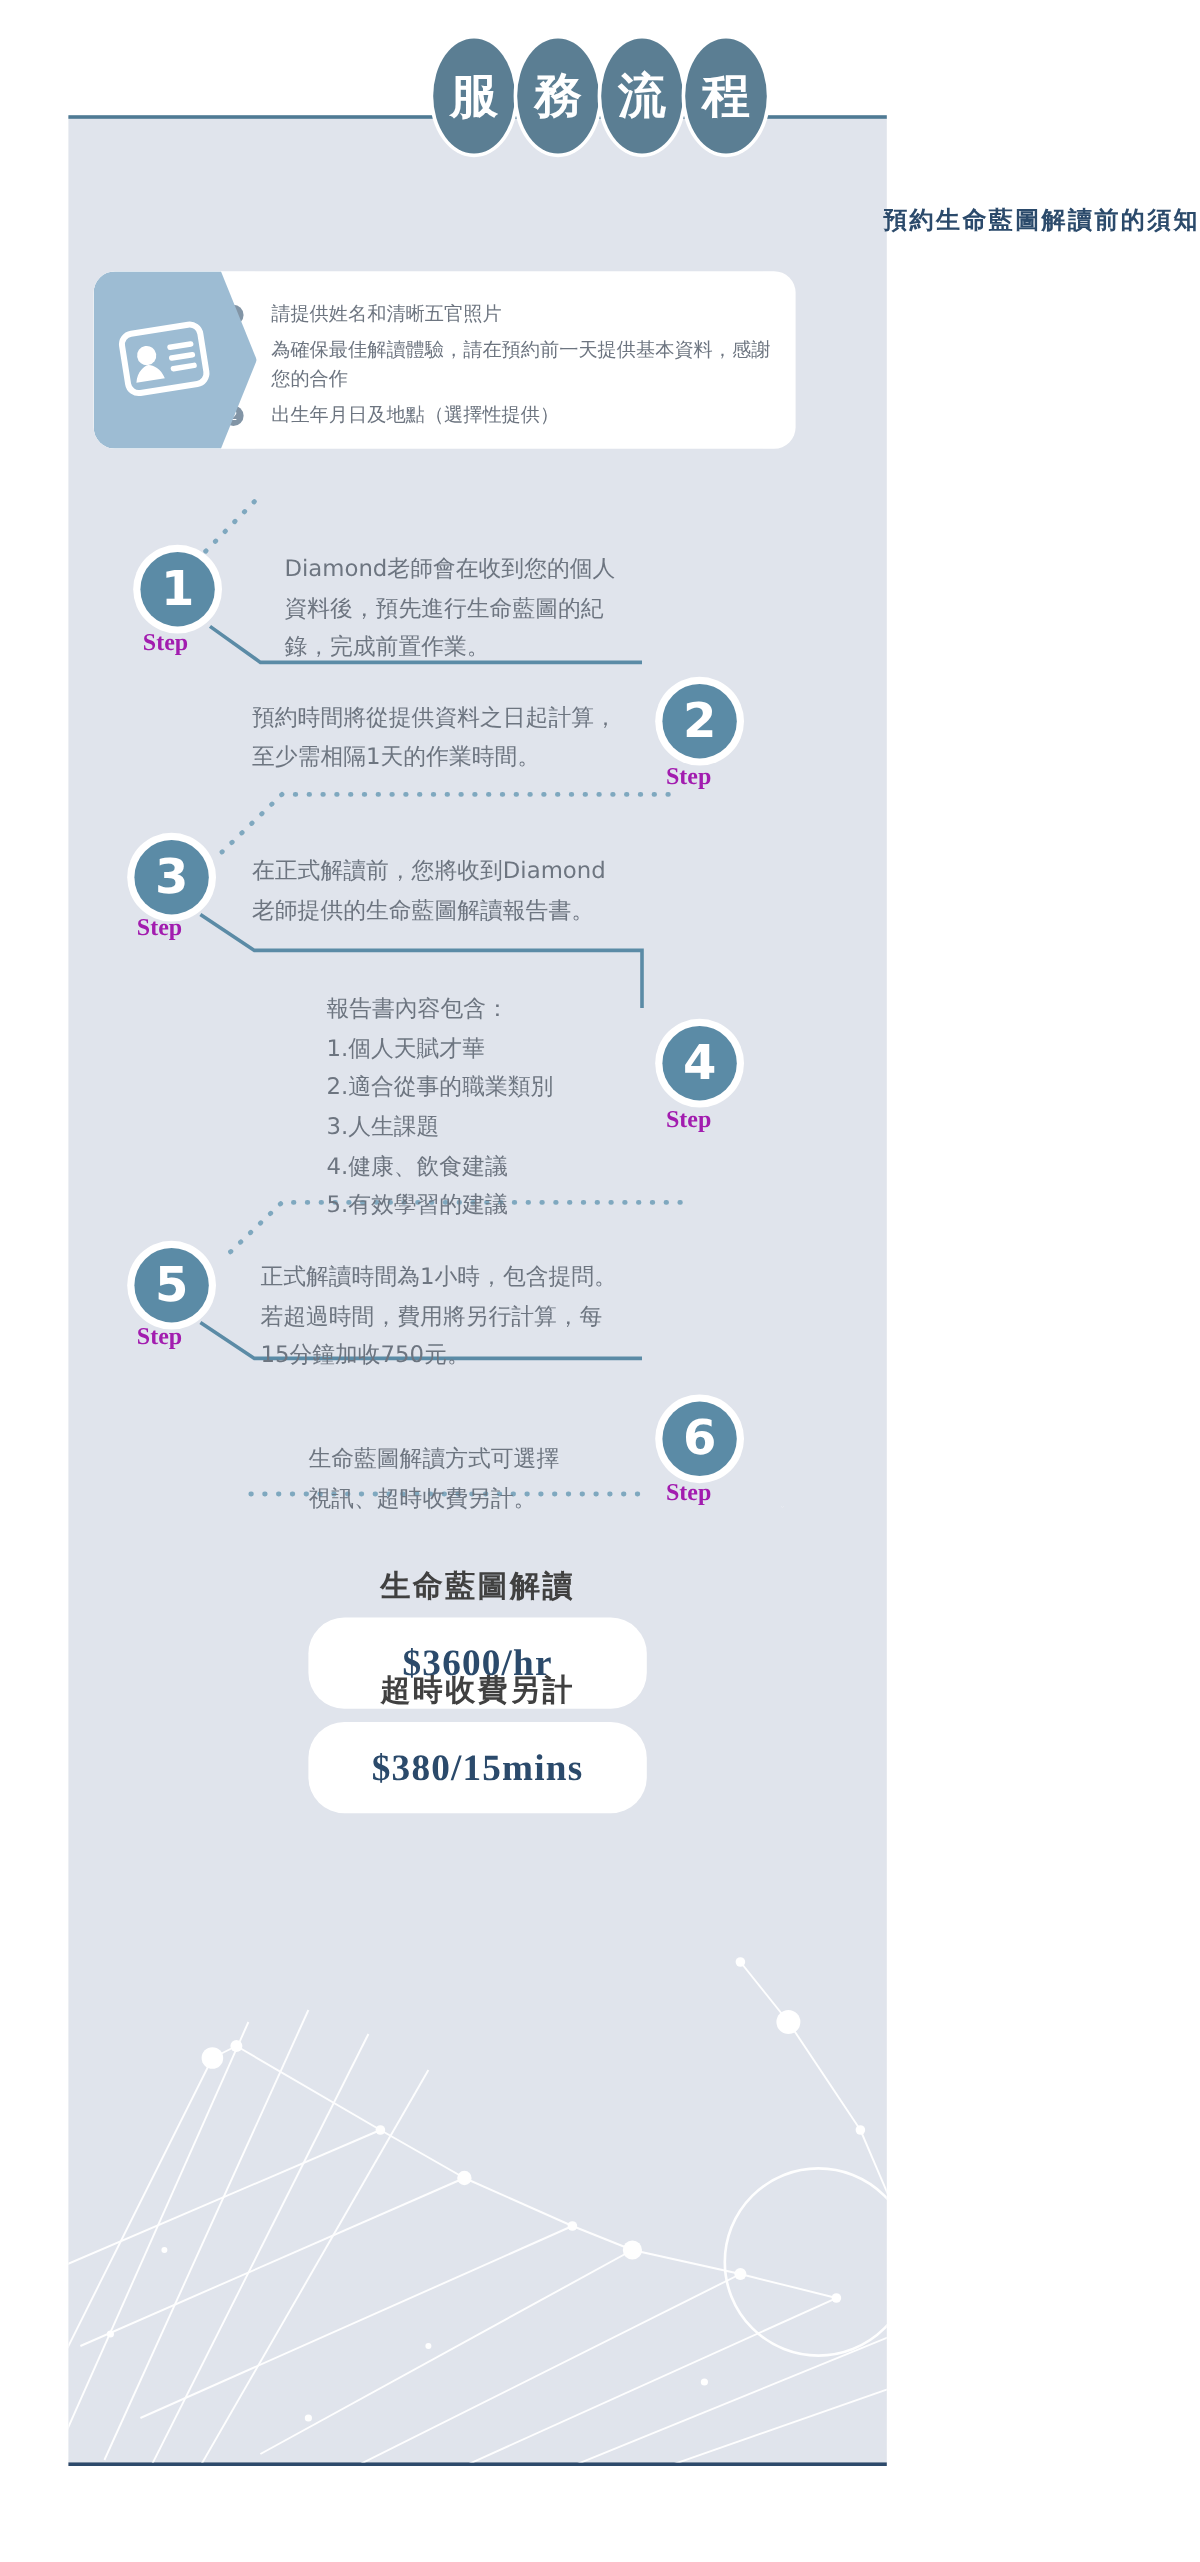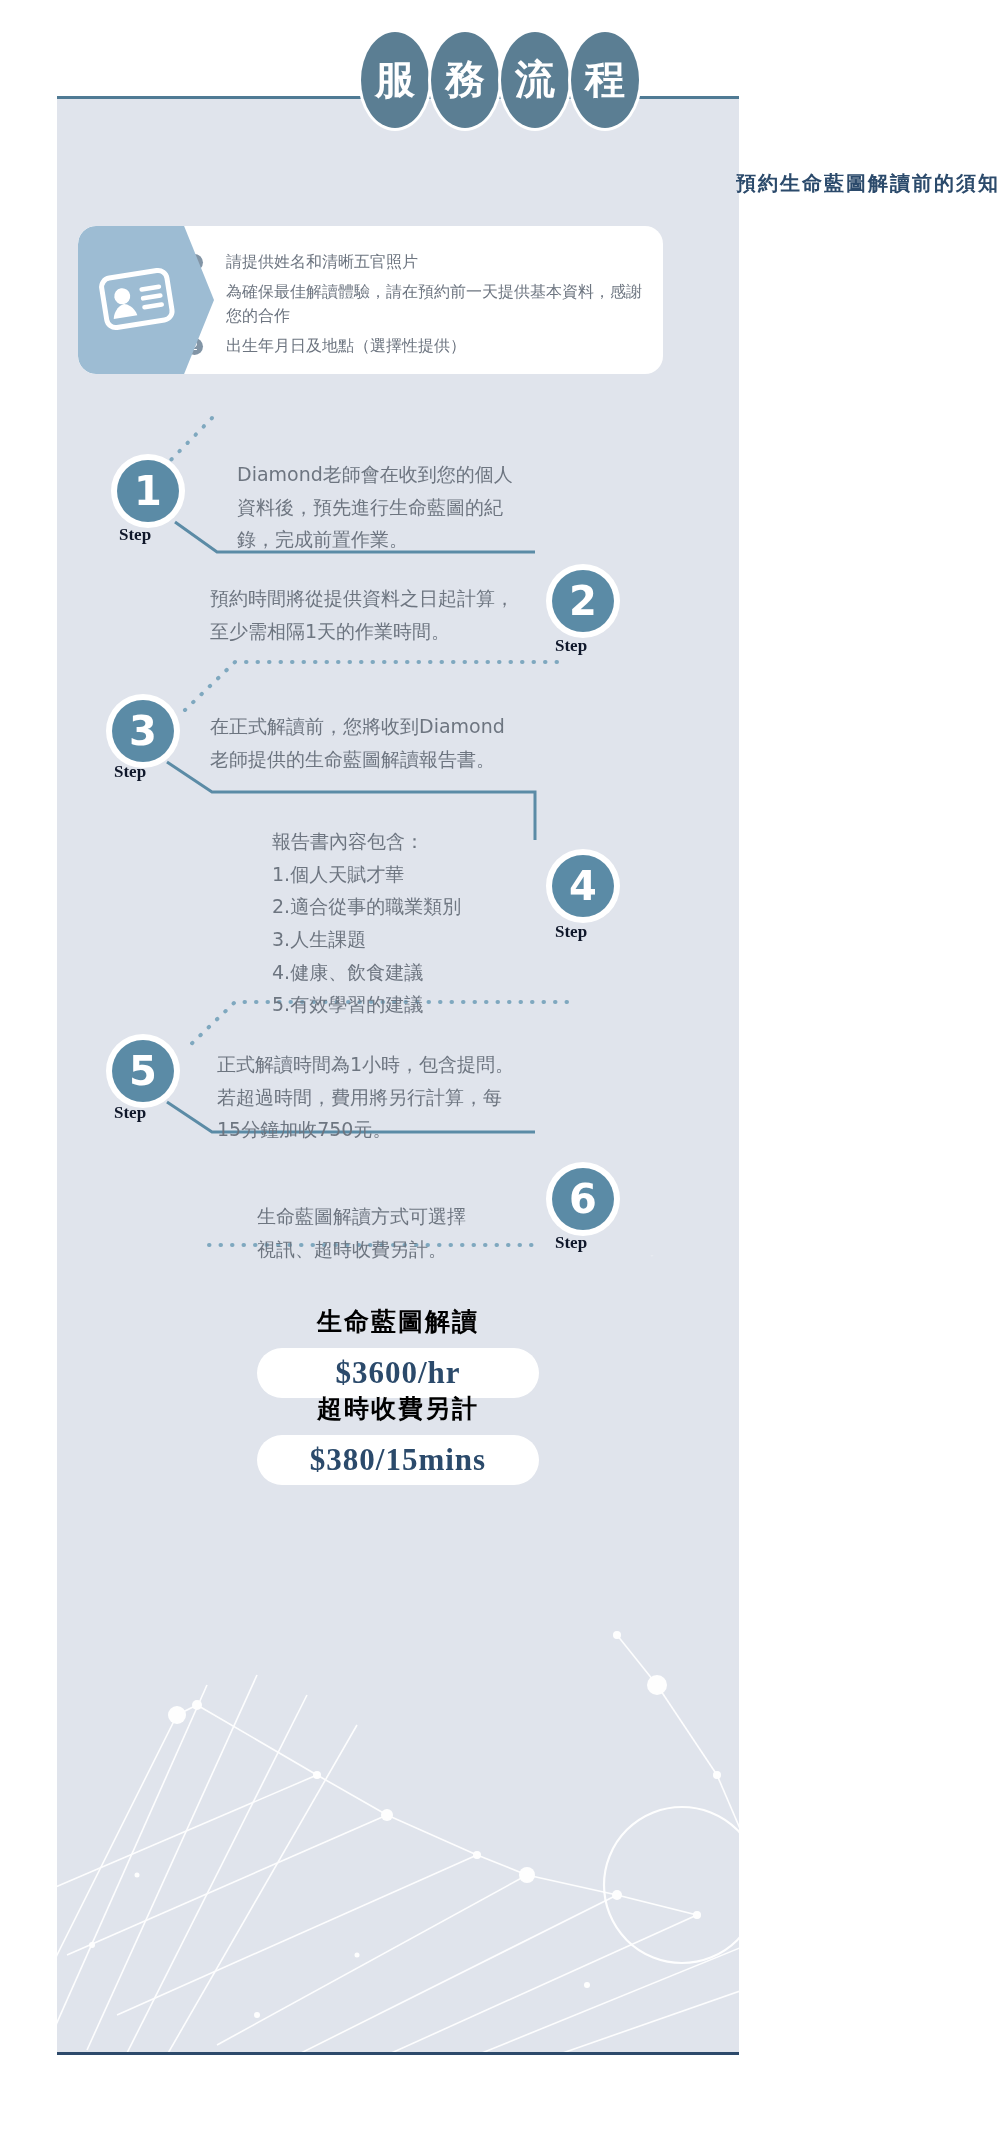--- a/index.html
+++ b/index.html
@@ -88,44 +88,44 @@
     position:absolute;width:62px;height:62px;border-radius:50%;
     background:#5b8ba6;box-shadow:0 0 0 6px #ffffff;
     color:#ffffff;font-size:40px;font-weight:bold;
     display:flex;align-items:center;justify-content:center;
     font-family:"DejaVu Sans","Liberation Sans",sans-serif;
     z-index:5;
   }
   .step-word{
     position:absolute;
     font-family:"Liberation Serif","DejaVu Serif",serif;
-    font-weight:bold;font-size:17px;color:#0f172a;
+    font-weight:bold;font-size:20px;color:#a21caf;
     z-index:5;
   }
   .step-text{
     position:absolute;
     font-size:19px;color:#6d7580;line-height:1.72;
     font-family:"DejaVu Sans","Liberation Sans",sans-serif;
     z-index:5;
     margin-top:30px;
   }
   .step-text.left{text-align:left;}
   
   .footer{
     position:absolute;left:57px;top:1255px;width:682px;height:800px;
     overflow:hidden;z-index:2;
   }
   .price-block{position:absolute;left:0;width:682px;text-align:center;z-index:6;}
   .price-label{
     font-family:"Liberation Serif","DejaVu Serif",serif;
-    font-weight:bold;font-size:25px;color:#000000;letter-spacing:2px;
+    font-weight:bold;font-size:25px;color:#404040;letter-spacing:2px;
   }
   .price-pill{
     display:inline-block;background:#ffffff;border-radius:30px;
-    padding:7px 46px;margin-top:10px;
+    padding:20px 46px;margin-top:10px;
     font-family:"Liberation Serif","DejaVu Serif",serif;
     font-weight:bold;font-size:31px;color:#2b4a6b;letter-spacing:1px;
     min-width:190px;
   }
 </style>
 </head>
 <body>
 
 <div class="page">
 

